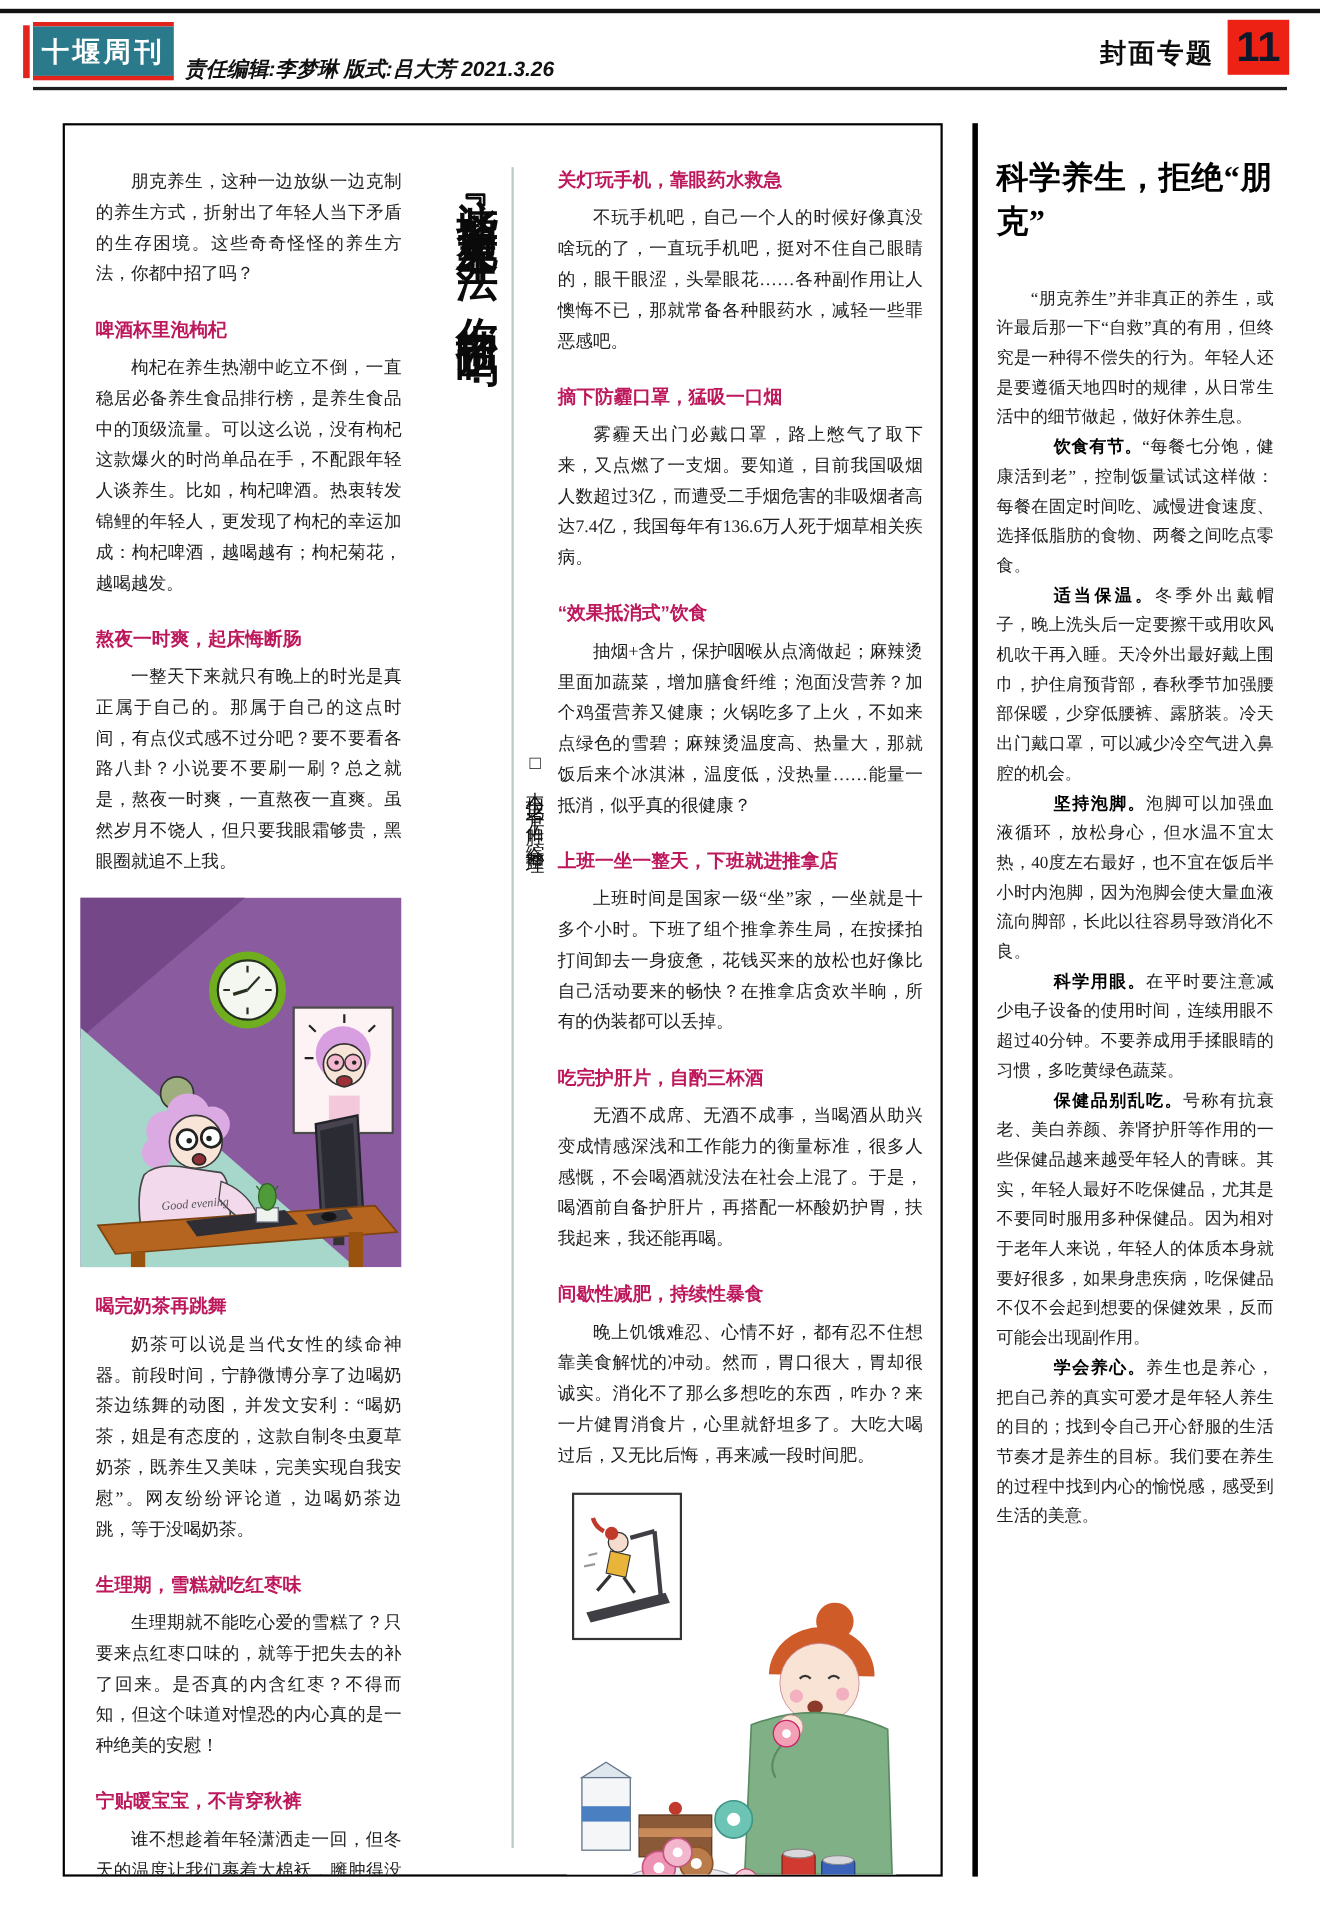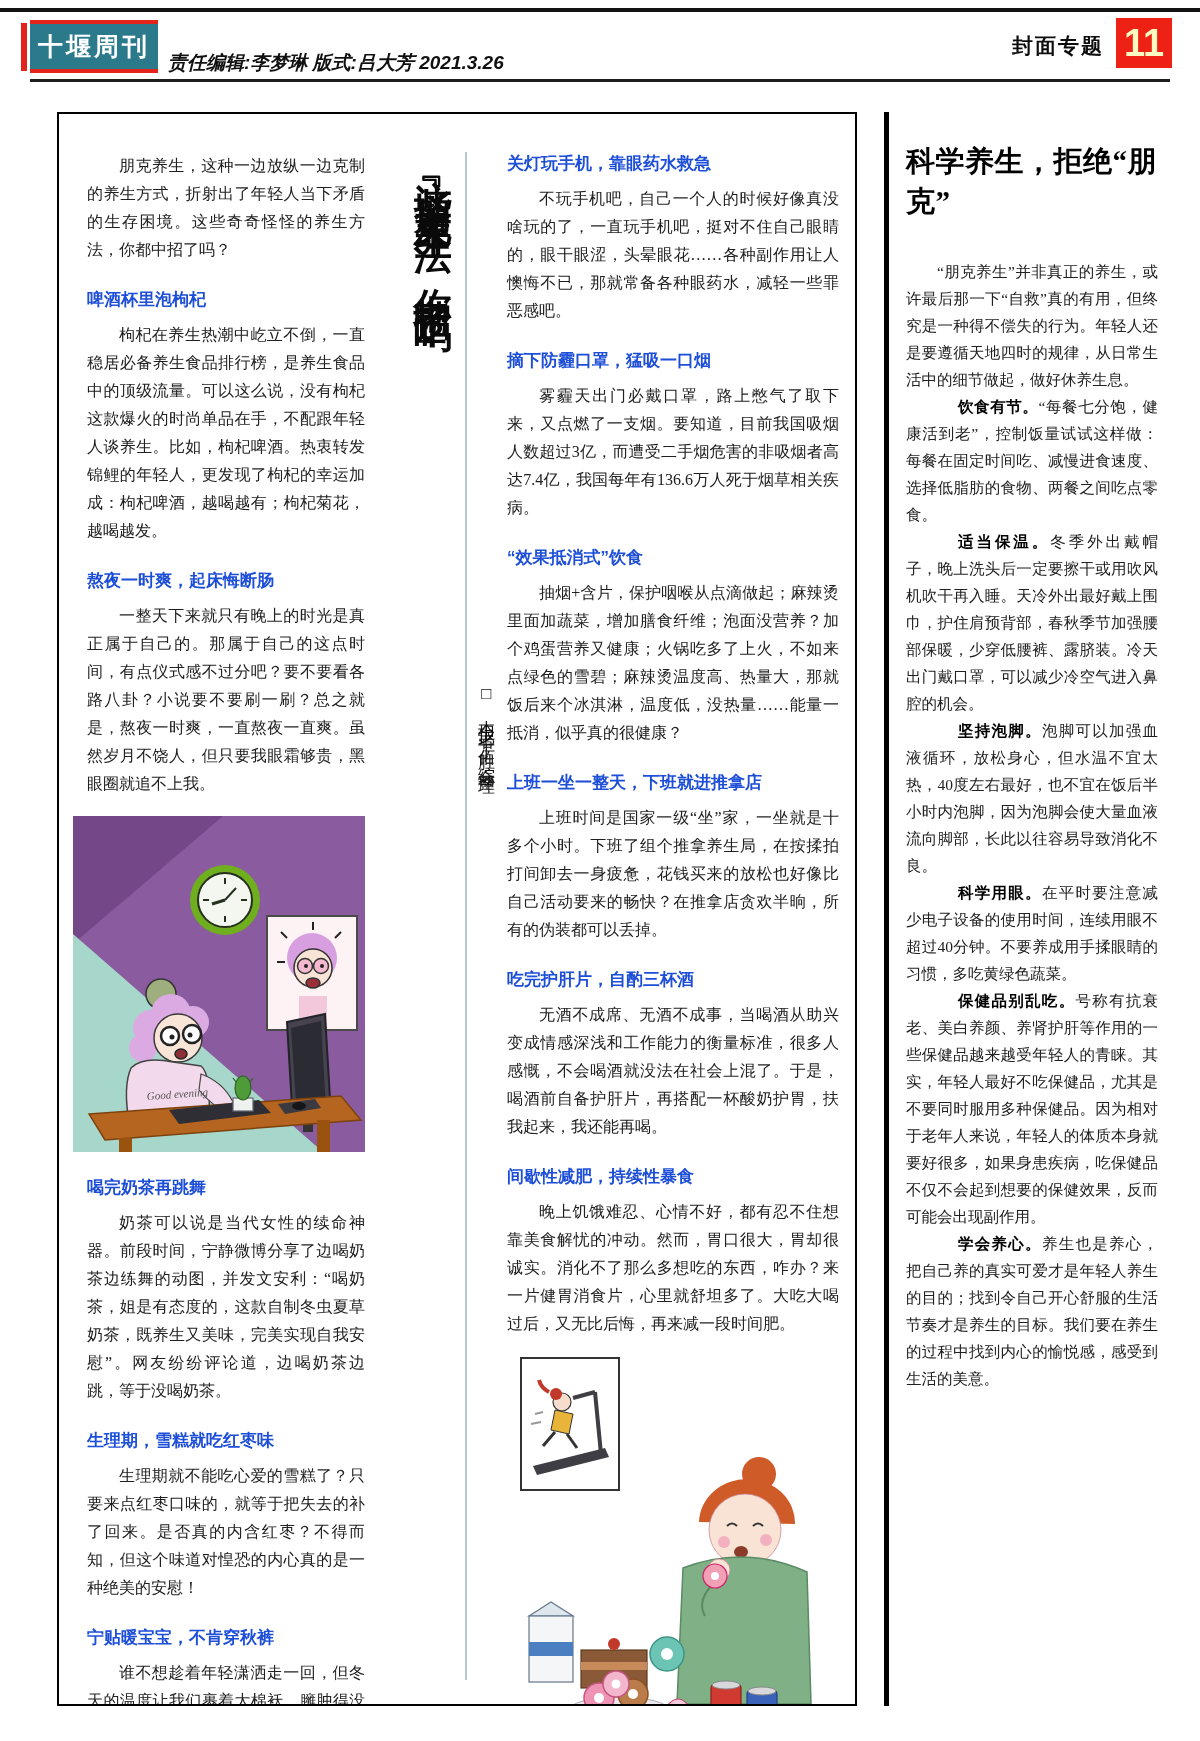--- a/index.html
+++ b/index.html
@@ -20,44 +20,44 @@
     font-weight:bold; font-size:25px; letter-spacing:3px; padding:6px 3px;
   }
   .editor-line {
     position:absolute; left:168px; top:50px;
     font-family:"Liberation Sans","DejaVu Sans",sans-serif;
     font-weight:bold; font-style:italic; font-size:19px; color:#111;
   }
   .section-label {
     position:absolute; right:96px; top:32px;
     font-family:Liberation Serif, serif;
-    font-weight:bold; font-size:21px; color:#0d0d0d; letter-spacing:2px;
+    font-weight:bold; font-size:24px; color:#0d0d0d; letter-spacing:2px;
   }
   .page-num {
     position:absolute; right:28px; top:18px; width:56px; height:50px;
-    background:#ee2214; color:#fef9c3; text-align:center; line-height:50px;
+    background:#ee2214; color:#0f172a; text-align:center; line-height:50px;
     font-family:"Liberation Sans","DejaVu Sans",sans-serif;
     font-weight:bold; font-size:38px;
   }
   .header-rule { position:absolute; left:30px; top:79px; width:1140px; height:3px; background:#1e1e1e; }
 
   
   .main-box {
     position:absolute; left:57px; top:112px; width:800px; height:1594px;
     border:2px solid #000; overflow:hidden;
   }
   .col-left  { position:absolute; left:28px; top:24px; width:278px; }
   .col-mid   { position:absolute; left:448px; top:24px; width:332px; }
 
   .sec-p, .intro-p {
     font-size:16px; line-height:28px; text-align:justify; text-indent:2em; color:#202020;
   }
   .sec-h {
     font-family:"Liberation Sans","DejaVu Sans",sans-serif;
-    font-weight:bold; font-size:17px; color:#1d4ed8; margin:24px 0 10px;
+    font-weight:bold; font-size:17px; color:#be185d; margin:24px 0 10px;
   }
   .intro-p { margin-top:14px; }
   .sec { margin:0; }
 
   
   .v-area { position:absolute; left:318px; top:22px; width:124px; height:1560px; }
   .v-title {
     writing-mode:vertical-rl; font-weight:bold; font-size:38px; line-height:1.1;
     letter-spacing:7px; color:#0a0a0a; position:absolute; left:34px; top:14px; height:1500px;
     font-family:"Liberation Serif","DejaVu Serif",serif;

